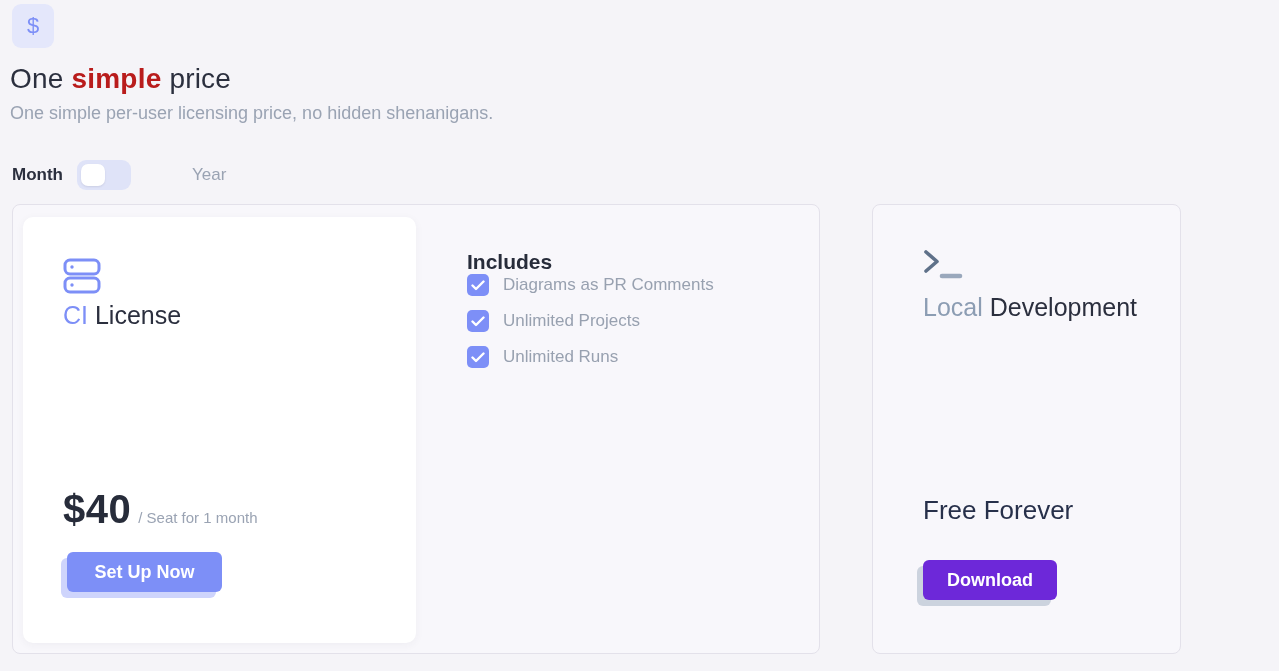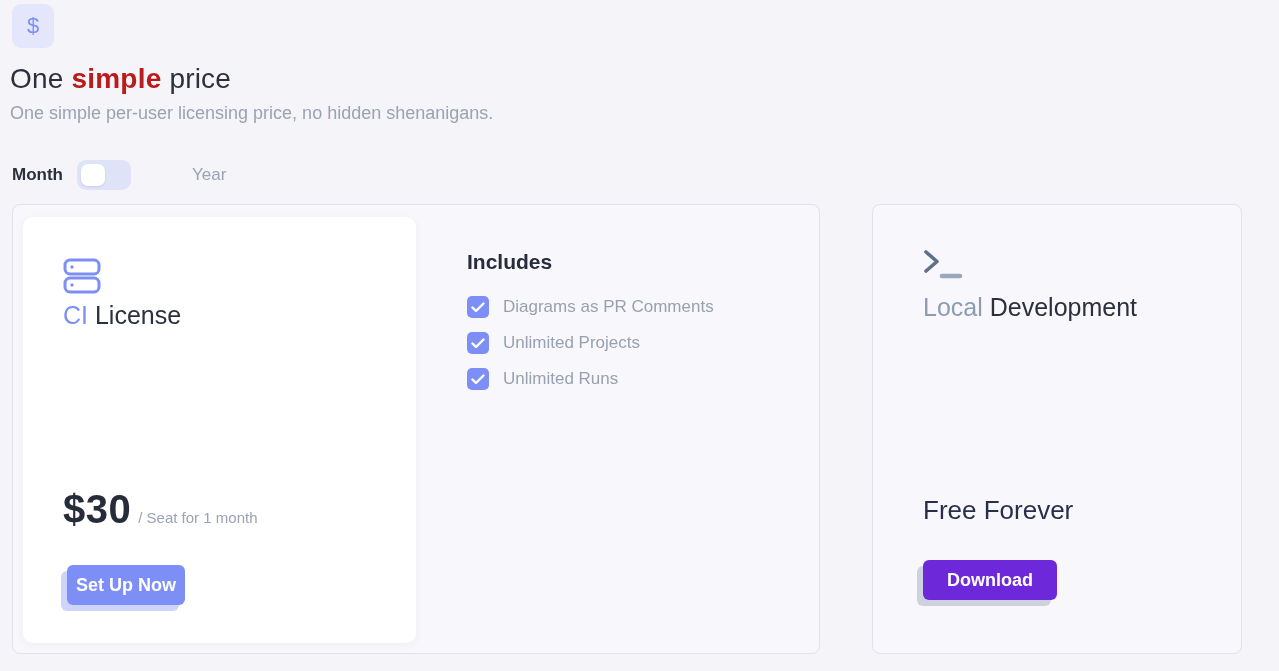--- a/index.html
+++ b/index.html
@@ -46,21 +46,21 @@
 
   
   .cards { display: flex; margin: 14px 0 0 12px; gap: 52px; }
   .card {
     background: #f8f7fb;
     border: 1px solid #e3e1ea;
     border-radius: 8px;
     height: 450px; position: relative;
   }
   .card-ci   { width: 808px; }
-  .card-local{ width: 370px; }
+  .card-local{ width: 309px; }
 
   
   .panel {
     position: absolute; left: 10px; top: 12px;
     width: 393px; height: 426px;
     background: #ffffff; border-radius: 10px;
     box-shadow: 0 2px 8px rgba(50,50,80,0.05);
   }
   .panel-icon { position: absolute; left: 40px; top: 40px; }
   .card-title {
@@ -78,36 +78,36 @@
   .price-suffix { font-size: 15px; color: #9aa3b3; margin-left: 7px; }
 
   .btn {
     border: none; border-radius: 6px;
     color: #ffffff; font-family: "Liberation Sans", sans-serif;
     font-size: 18px; font-weight: 700;
     display: flex; align-items: center; justify-content: center;
     cursor: pointer;
   }
   .btn-primary {
-    position: absolute; left: 44px; top: 348px;
-    width: 118px; height: 40px;
+    position: absolute; left: 44px; top: 335px;
+    width: 155px; height: 40px;
     background: #7d8ff7;
     box-shadow: -6px 6px 0 0 rgba(125,143,247,0.38);
   }
   .btn-slate {
     position: absolute; left: 50px; top: 355px;
     width: 134px; height: 40px;
     background: #6d28d9;
     box-shadow: -6px 6px 0 0 rgba(151,166,186,0.45);
   }
 
   
   .includes { position: absolute; left: 454px; top: 45px; }
   .includes-title { font-size: 21px; font-weight: 700; color: #272c3a; }
-  .features { margin-top: 22px; }
+  .features { }
   .feature { display: flex; align-items: center; height: 22px; margin-bottom: 14px; }
   .check {
     width: 22px; height: 22px; border-radius: 5px;
     background: #7d8ff7; flex: 0 0 22px;
     display: flex; align-items: center; justify-content: center;
   }
   .feature-label { margin-left: 14px; font-size: 17px; color: #98a1b0; }
 
   
   .local-icon { position: absolute; left: 50px; top: 42px; }
@@ -144,21 +144,21 @@
         <svg width="38" height="38" viewBox="0 0 38 38" fill="none">
           <rect x="2" y="3" width="34" height="14" rx="5" stroke="#7d8ff7" stroke-width="3"></rect>
           <rect x="2" y="21" width="34" height="14" rx="5" stroke="#7d8ff7" stroke-width="3"></rect>
           <circle cx="9" cy="10" r="1.7" fill="#7d8ff7"></circle>
           <circle cx="9" cy="28" r="1.7" fill="#7d8ff7"></circle>
         </svg>
       </div>
       <div class="card-title"><span class="accent">CI</span> <span>License</span></div>
 
       <div class="price-row">
-        <span class="price">$30</span>
+        <span class="price">$40</span>
         <span class="price-suffix">/ Seat for 1 month</span>
       </div>
 
       <button class="btn btn-primary">Set Up Now</button>
     </div>
 
     <div class="includes">
       <div class="includes-title">Includes</div>
       <div class="features">
         <div class="feature">

